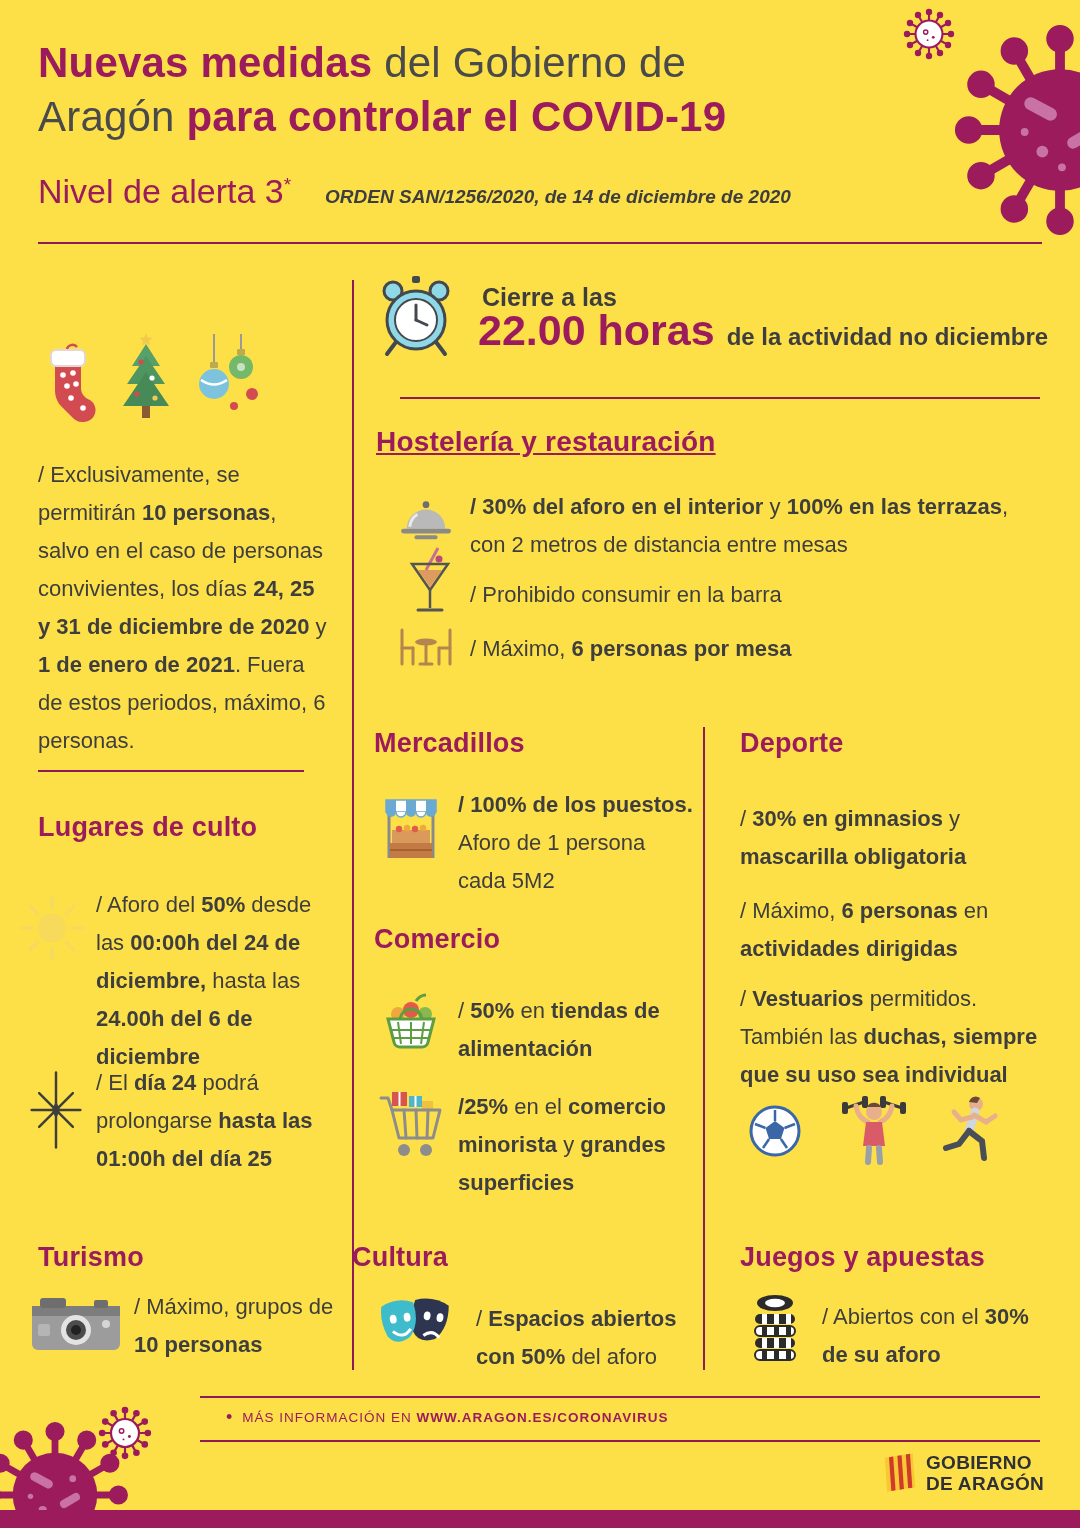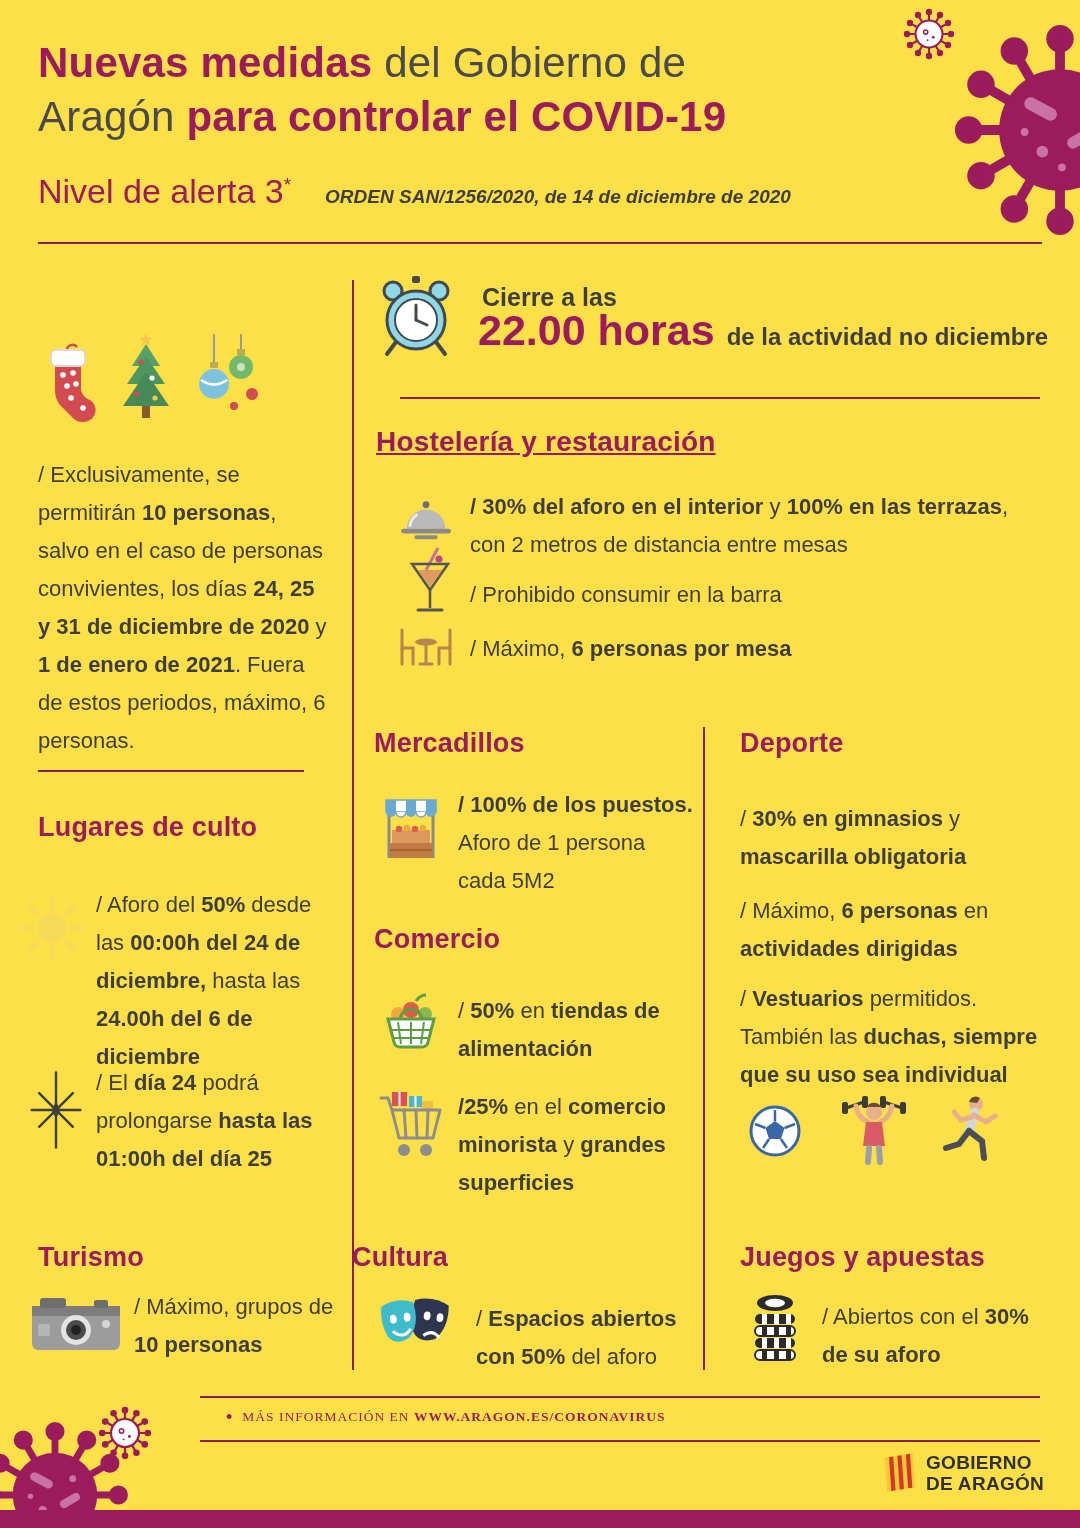--- a/index.html
+++ b/index.html
@@ -92,21 +92,21 @@
   .icon-weights{left:838px;top:1092px;width:72px;height:74px;}
   .icon-runner{left:942px;top:1094px;width:58px;height:74px;}
   .juegos-title{left:740px;top:1242px;}
   .icon-chips{left:744px;top:1290px;width:62px;height:72px;}
   .juegos-item{left:822px;top:1298px;width:218px;}
 
   
   .f-rule-top{left:200px;top:1396px;width:840px;height:1.5px;}
   .f-info{left:226px;top:1408px;display:flex;align-items:center;gap:10px;z-index:2;}
   .f-bullet{color:var(--magenta);font-size:18px;line-height:18px;}
-  .f-text{font-size:13.5px;letter-spacing:1px;color:var(--magenta);font-family:Liberation Serif, serif;}
+  .f-text{font-size:13.5px;letter-spacing:1px;color:var(--magenta);}
   .f-rule-bottom{left:200px;top:1440px;width:840px;height:1.5px;}
   .logo{left:884px;top:1450px;display:flex;gap:10px;align-items:center;z-index:2;}
   .logo-flag{width:32px;height:46px;transform:rotate(-4deg);}
   .logo-text{font-size:19px;font-weight:700;color:#2f3038;line-height:21px;letter-spacing:.3px;}
   .bottom-bar{left:0;top:1510px;width:1080px;height:18px;background:var(--magenta);z-index:5;}
 </style>
 </head>
 <body>
 
 <div class="page">

